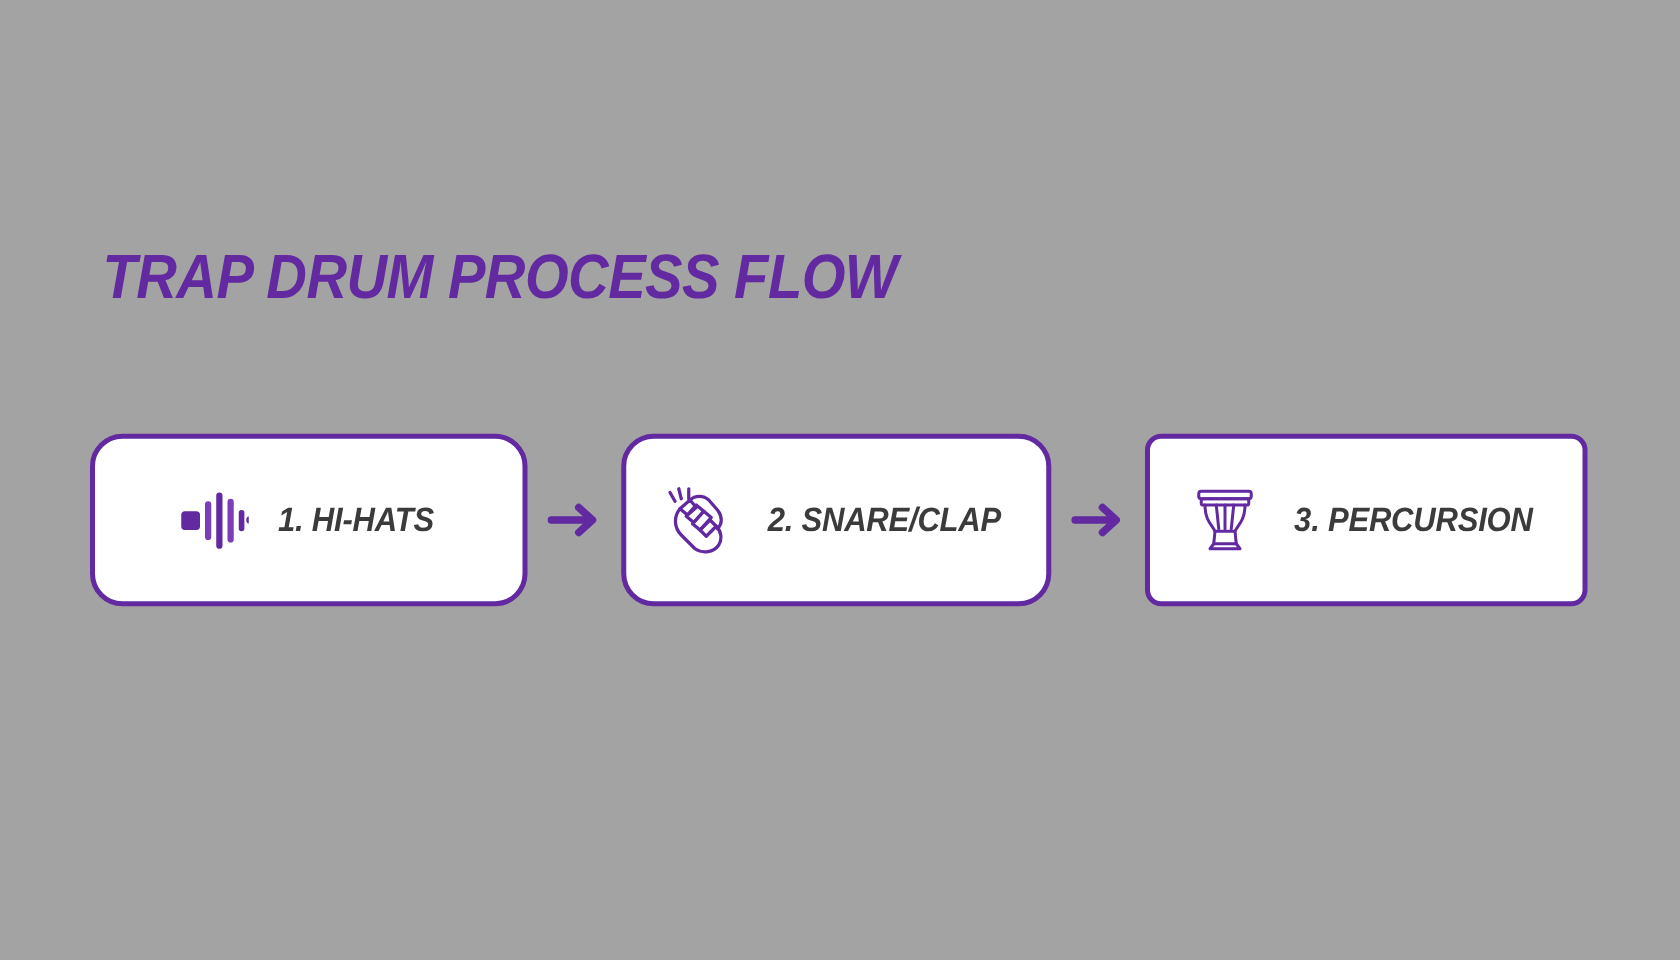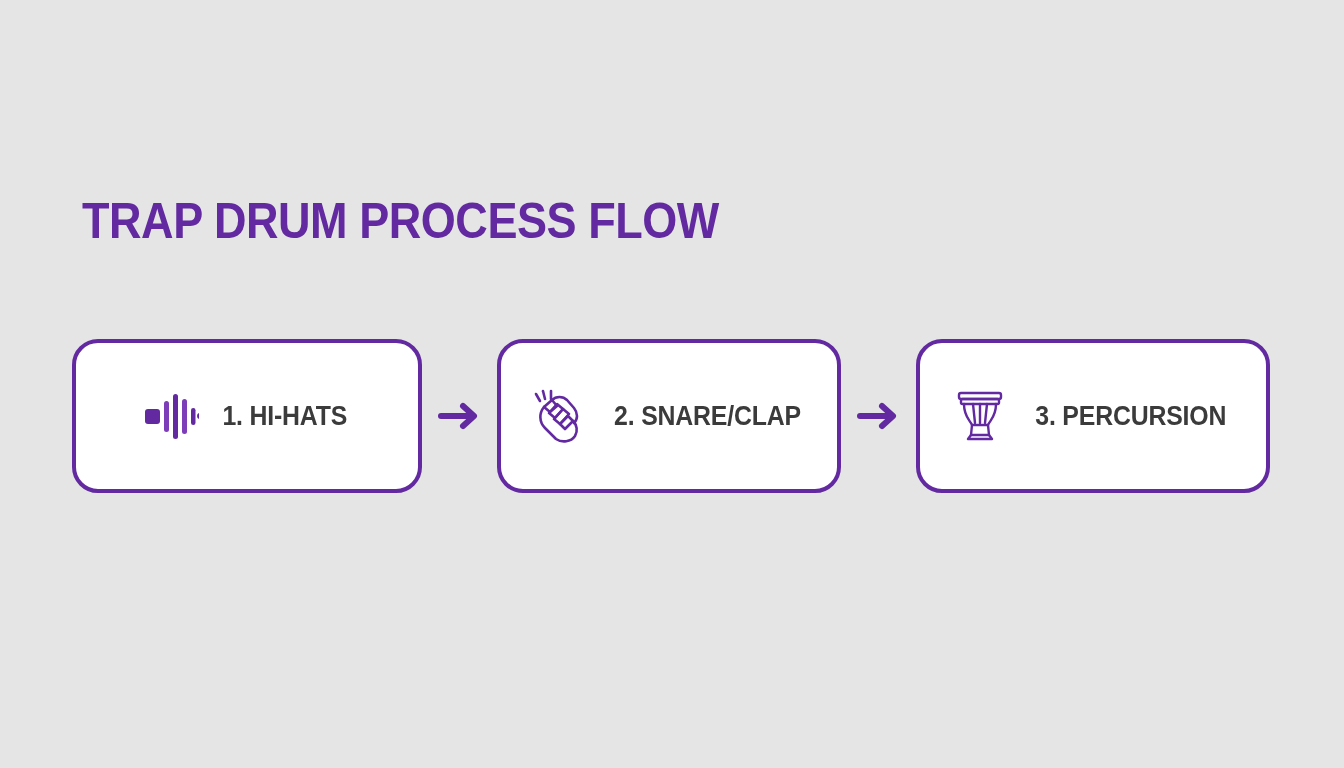--- a/index.html
+++ b/index.html
@@ -12,21 +12,22 @@
     height: 768px;
     background: #fdfdff;
     font-family: "Liberation Sans", sans-serif;
     overflow: hidden;
     position: relative;
   }
 
   .slide {
     position: absolute;
     inset: 0;
-    background: #e5e5e5;
+    background: #a3a3a3;
+    font-style: italic;
   }
 
   
   .title {
     position: absolute;
     left: 82px;
     top: 192px;
     font-family: "Liberation Sans", sans-serif;
     font-size: 50px;
     line-height: 58px;
@@ -46,34 +47,34 @@
     width: 1198px;
     height: 154px;
     display: flex;
     flex-direction: row;
     align-items: center;
     justify-content: space-between;
   }
 
   .step-box {
     box-sizing: border-box;
-    height: 154px;
+    height: 138px;
     border: 4px solid #6229a0;
     border-radius: 26px;
     background: #ffffff;
     display: flex;
     flex-direction: row;
     align-items: center;
     justify-content: center;
     gap: 18px;
     padding: 0 22px;
   }
   .step-box.w1 { width: 350px; }
   .step-box.w2 { width: 344px; justify-content: center; }
-  .step-box.w3 { width: 354px; }
+  .step-box.w3 { width: 354px; border-radius: 13px; }
 
   .step-icon {
     flex: 0 0 auto;
     width: 58px;
     height: 58px;
     display: flex;
     align-items: center;
     justify-content: center;
   }
   .step-icon svg { display: block; }

